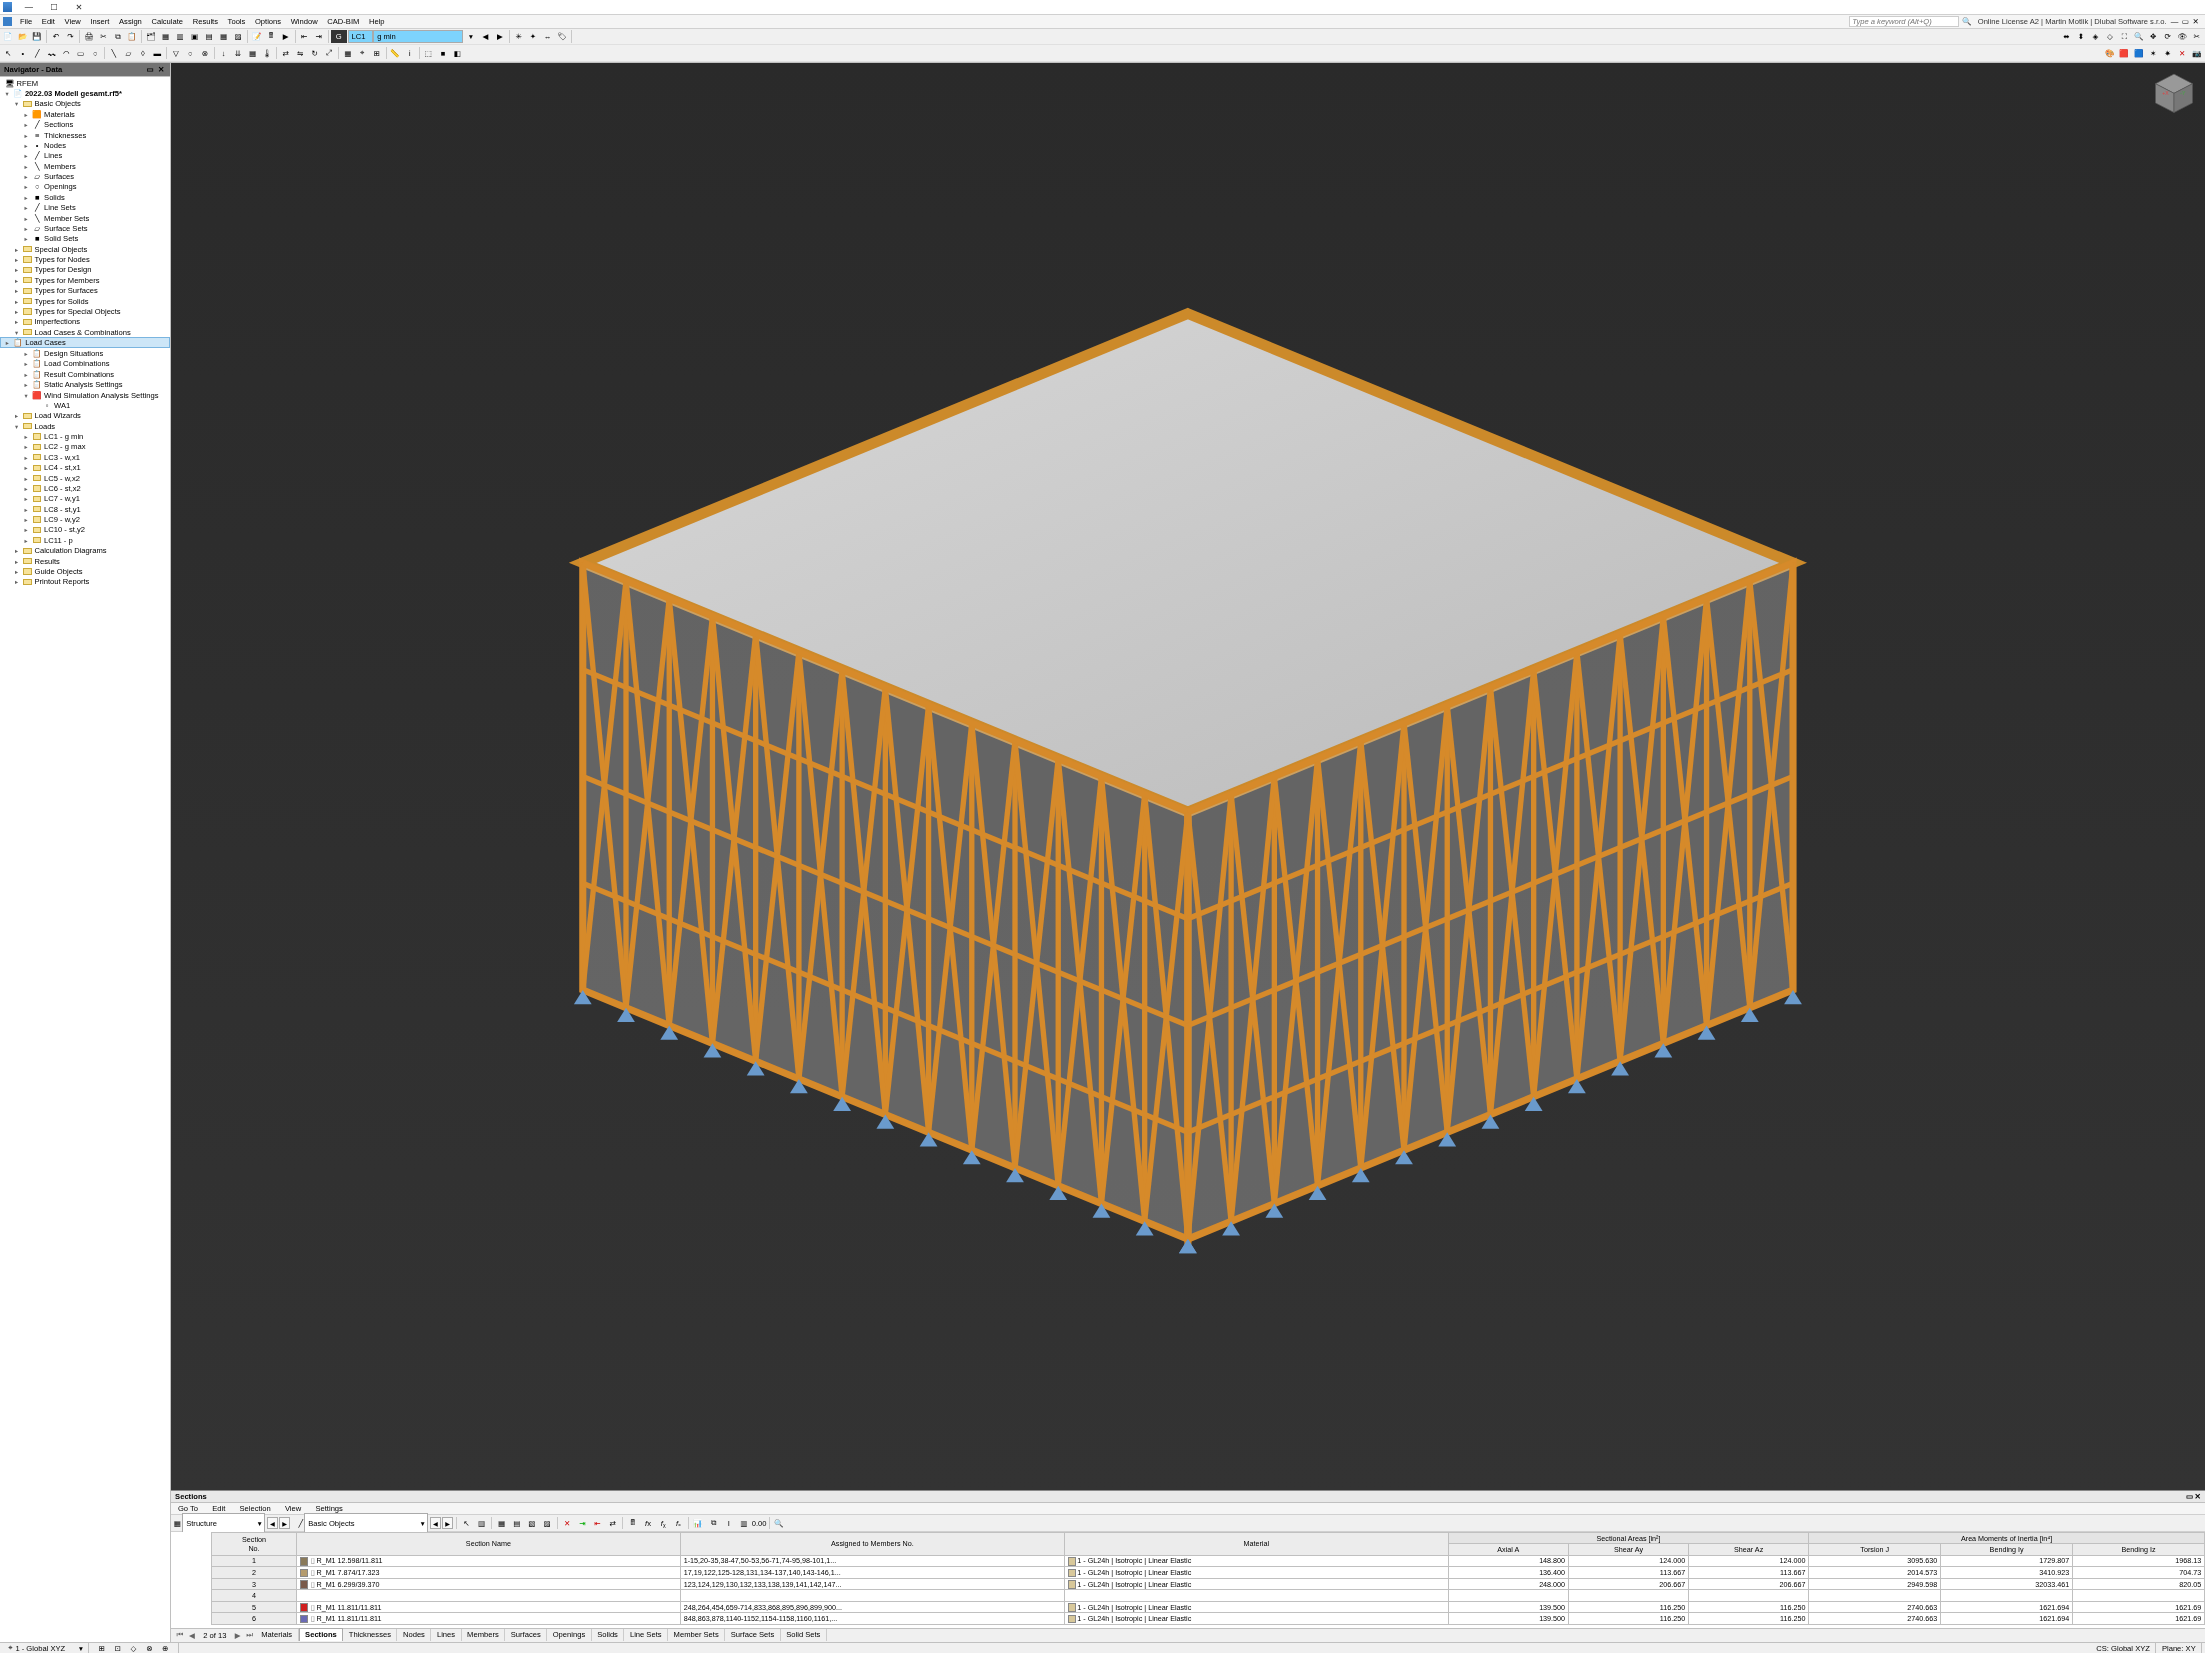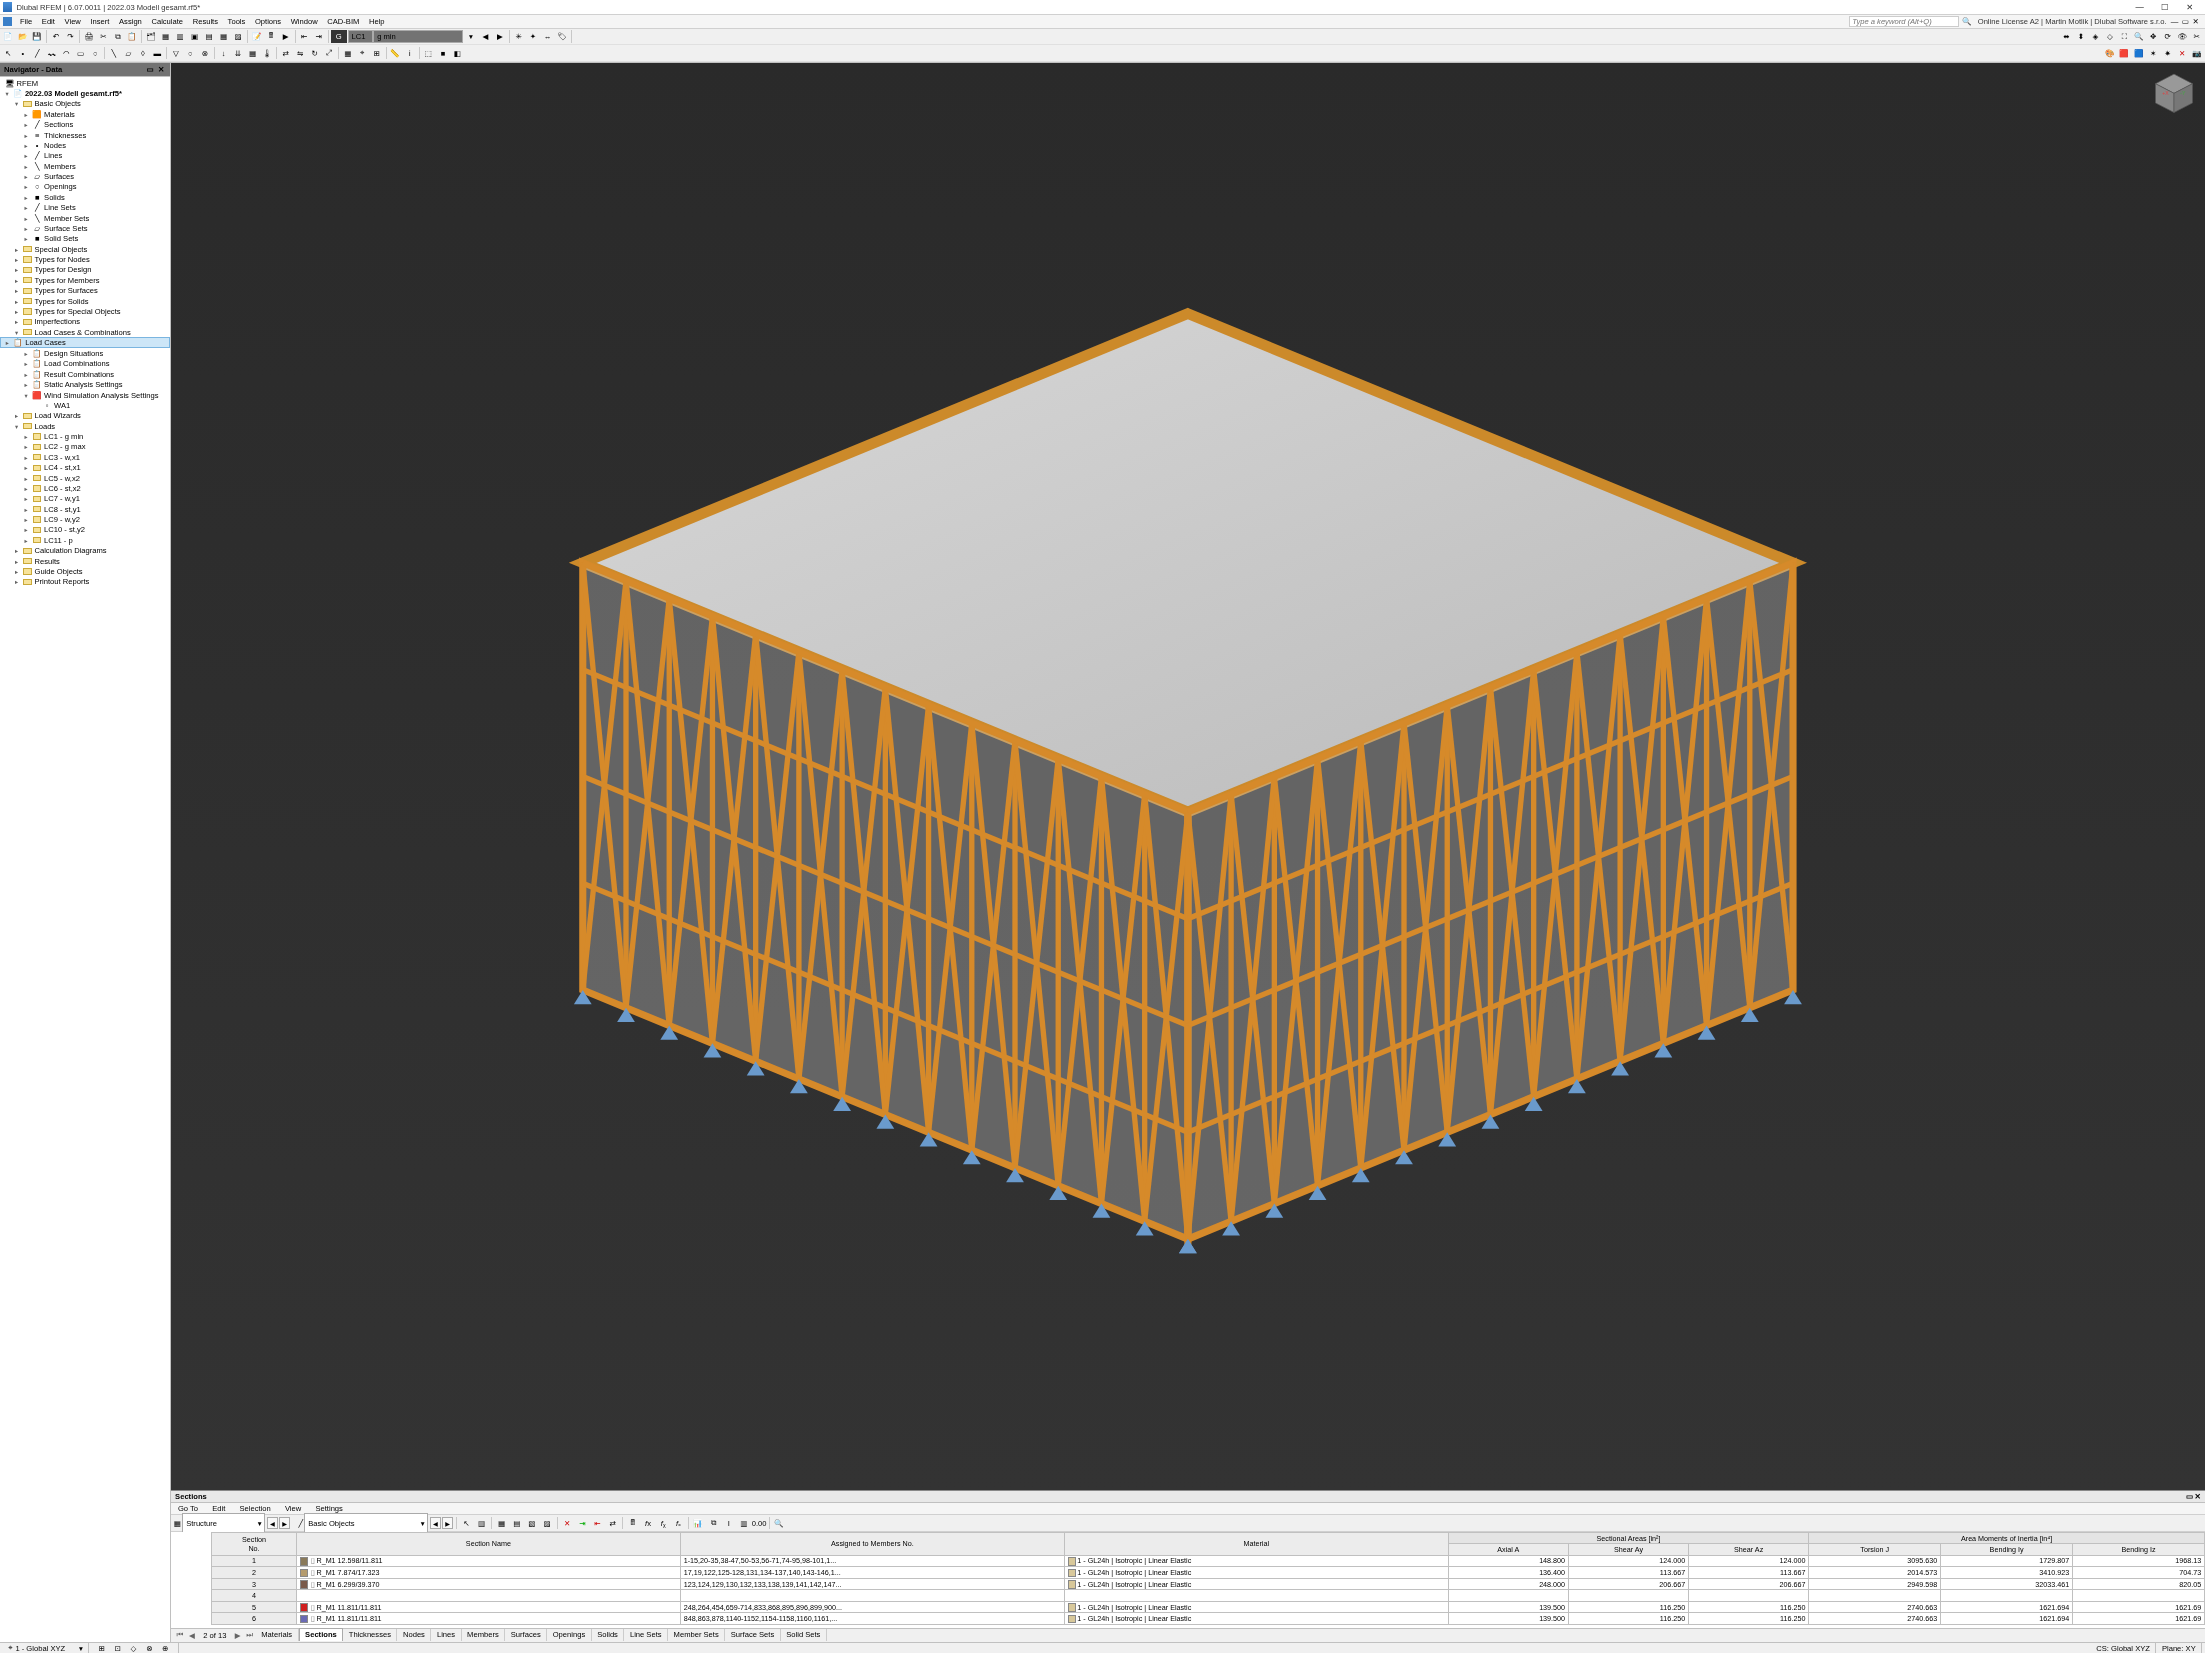--- a/index.html
+++ b/index.html
@@ -18,21 +18,21 @@
 .menubar .search { margin-left: auto; width: 110px; height: 11px; border: 0.7px solid #ccc; padding: 0 2.8px; color: #999; font-style: italic; }
 .menubar .license { margin-left: 5.5px; color: #333; }
 .menubar .trail-icons { display:flex; gap:1.4px; margin-left:4.1px; }
 .menubar .ti { width:9.6px; height:9.6px; }
 
 
 .toolbars { background: #f0f0f0; border-bottom: 0.7px solid #c0c0c0; }
 .tbrow { height: 16.5px; display: flex; align-items: center; padding: 0 1.4px; gap: 0.7px; border-bottom: 0.7px solid #e0e0e0; }
 .tb { width: 13.8px; height: 13.8px; display: flex; align-items: center; justify-content: center; border: 0.7px solid transparent; }
 .tbsep { width: 0.7px; height: 12.4px; background: #c8c8c8; margin: 0 1.4px; }
-.tbdropdown { height: 12.4px; border: 0.7px solid #aaa; background: #737373; padding: 0 2.8px; font-size: 7.6px; display:flex; align-items:center; }
+.tbdropdown { height: 12.4px; border: 0.7px solid #aaa; background: #7dd3fc; padding: 0 2.8px; font-size: 7.6px; display:flex; align-items:center; }
 .tbdropdown.dark { background: #333; color: #fff; border-color:#333; }
 
 
 .main { display: flex; height: calc(100% - 15px - 13.8px - 33px - 12.4px); }
 .navigator { width: 171px; background: #fff; border-right: 0.7px solid #c0c0c0; display: flex; flex-direction: column; }
 .nav-header { height: 13.8px; background: #737373; border-bottom: 0.7px solid #c0c0c0; display: flex; align-items: center; padding: 0 4.1px; font-weight: 600; }
 .nav-header .controls { margin-left: auto; display: flex; gap: 1.4px; }
 .nav-header .controls span { width: 9.6px; height: 9.6px; display:flex; align-items:center; justify-content:center; cursor:default; }
 .nav-body { flex: 1; overflow-y: auto; padding: 1.4px 0; }
 .tree-item { display: flex; align-items: center; padding: 0.7px 0 0.7px 2.8px; white-space: nowrap; cursor: default; }
@@ -78,21 +78,20 @@
 .statusbar .fill { flex:1; }
 
 
 .glyph { font-family: "Segoe UI Symbol", sans-serif; font-size:8.3px; line-height:1; }
 </style>
 </head>
 <body>
 
 <div class="titlebar">
   <div class="icon"></div>
-  <div class="title">Dlubal RFEM | 6.07.0011 | 2022.03 Modell gesamt.rf5*</div>
   <div class="winbtns">
     <div class="winbtn">
         <span class="glyph">—</span>
       </div>
     <div class="winbtn">
         <span class="glyph">☐</span>
       </div>
     <div class="winbtn">
         <span class="glyph">✕</span>
       </div>

